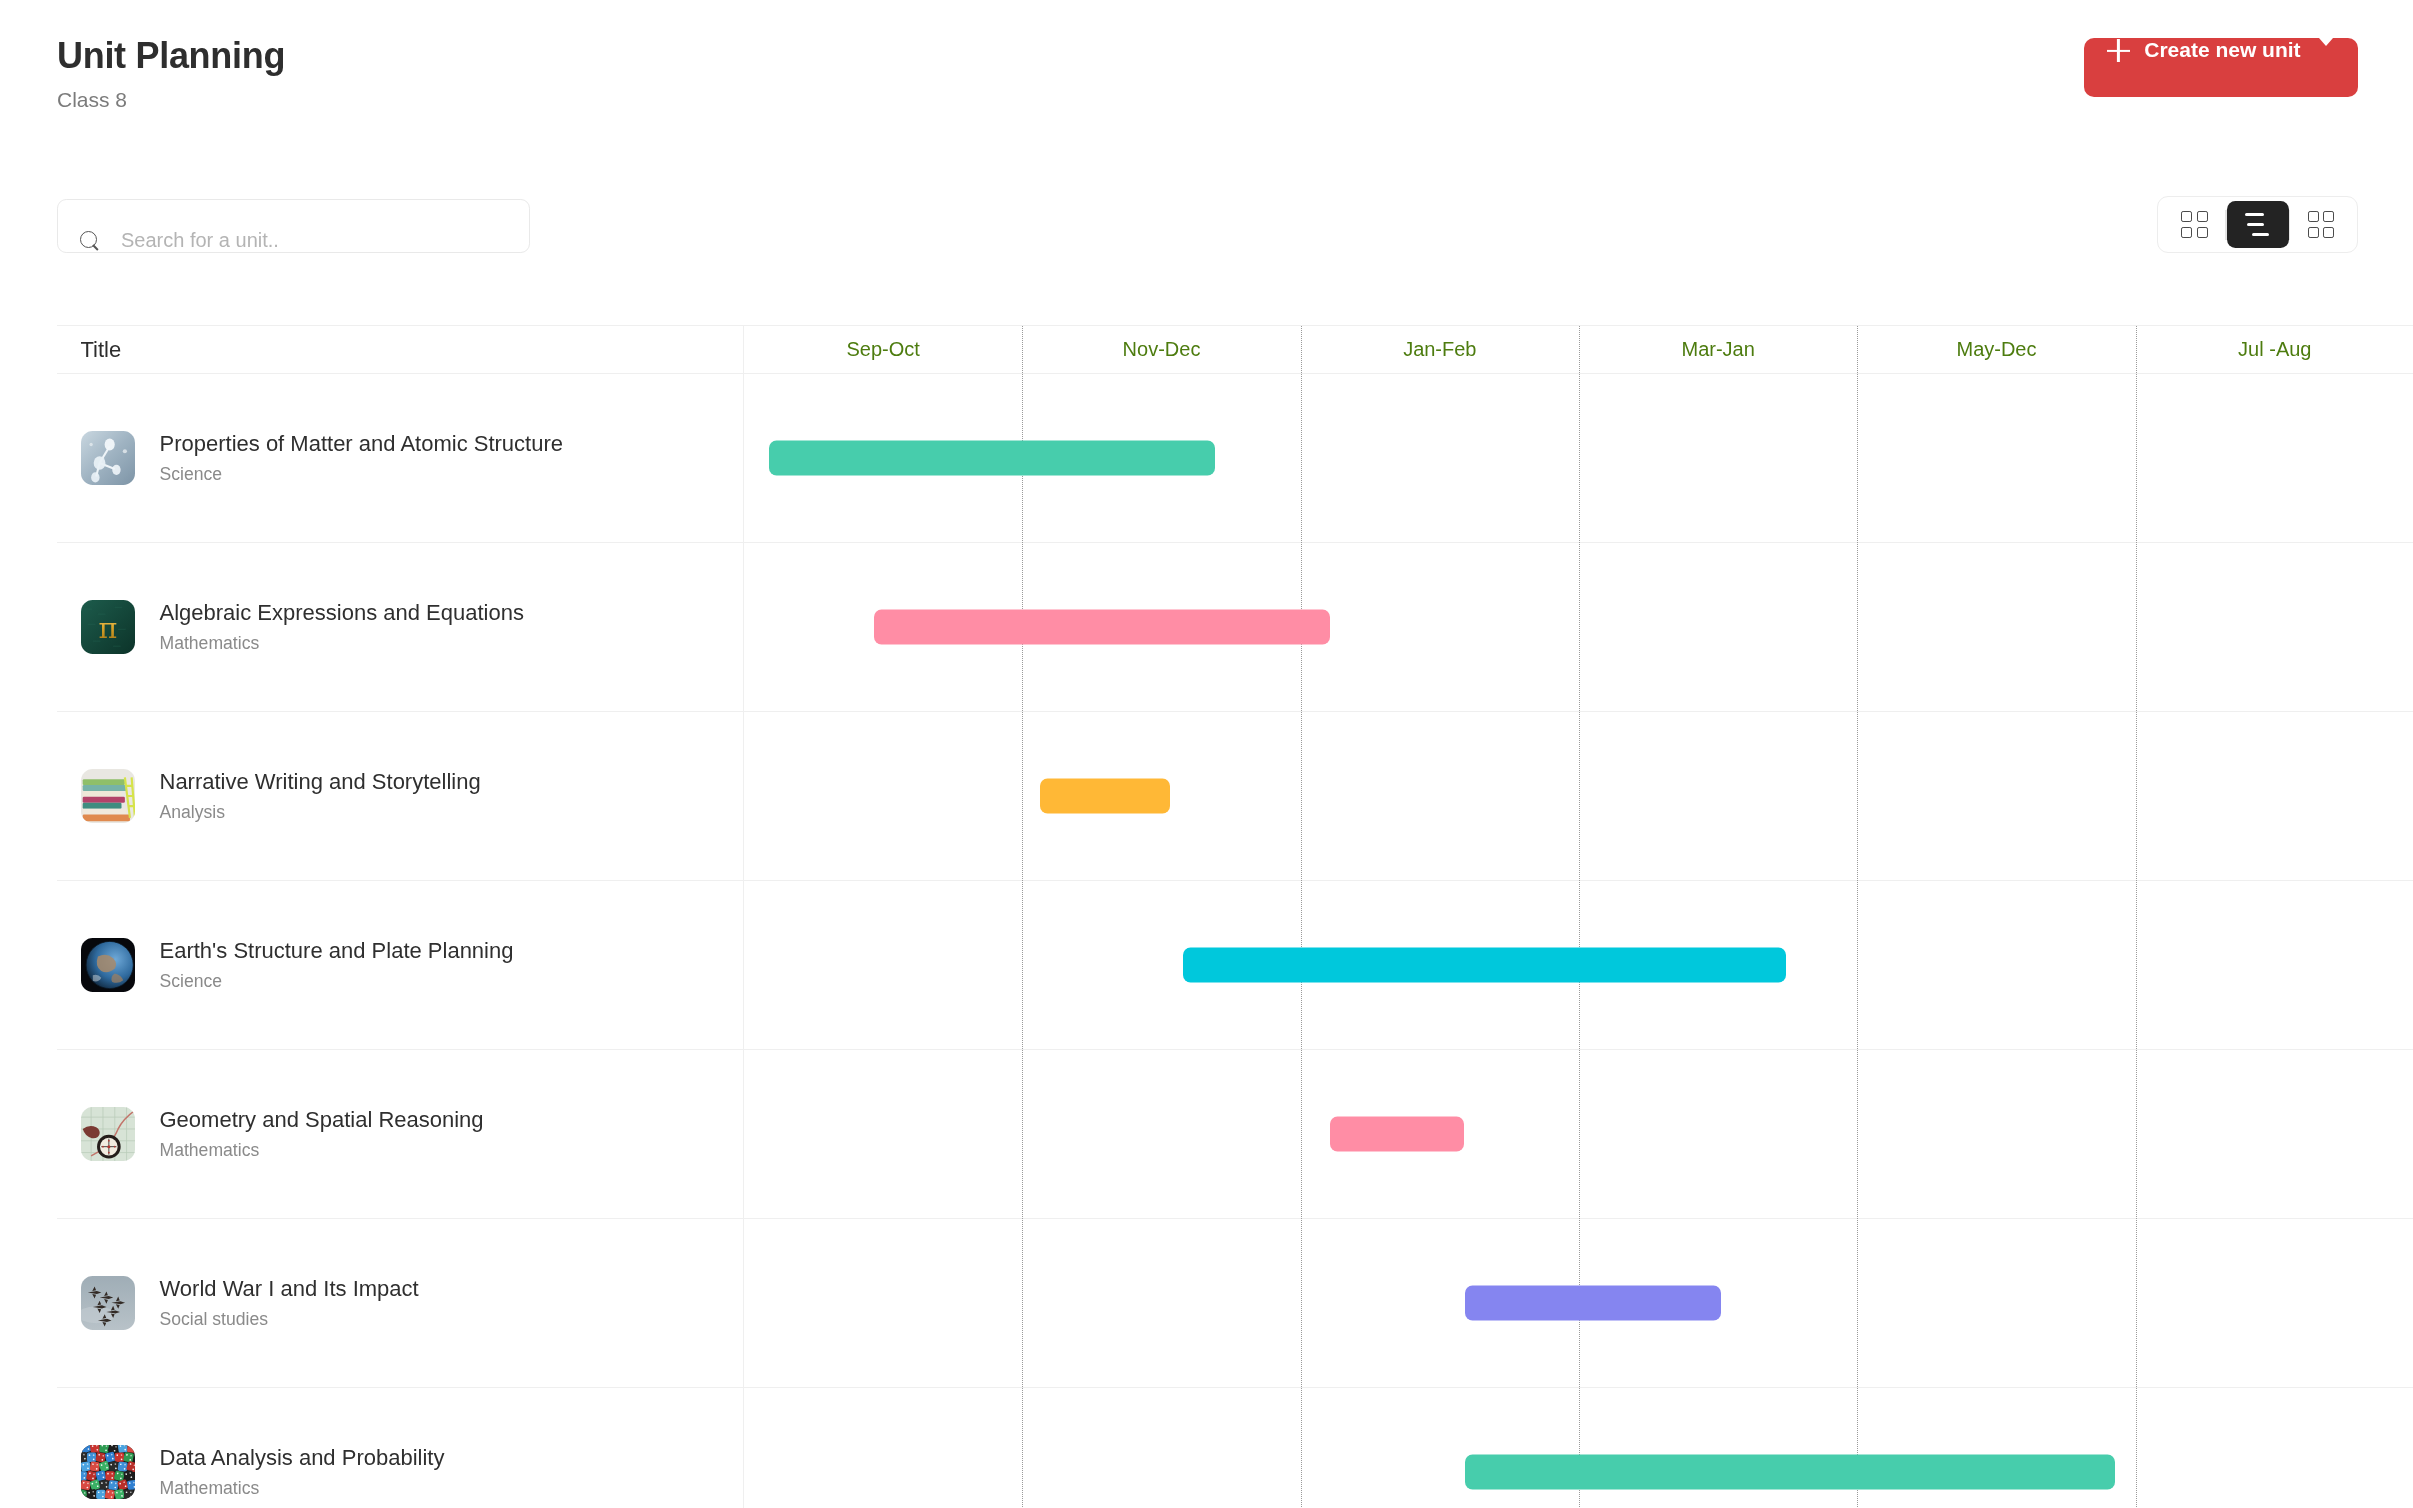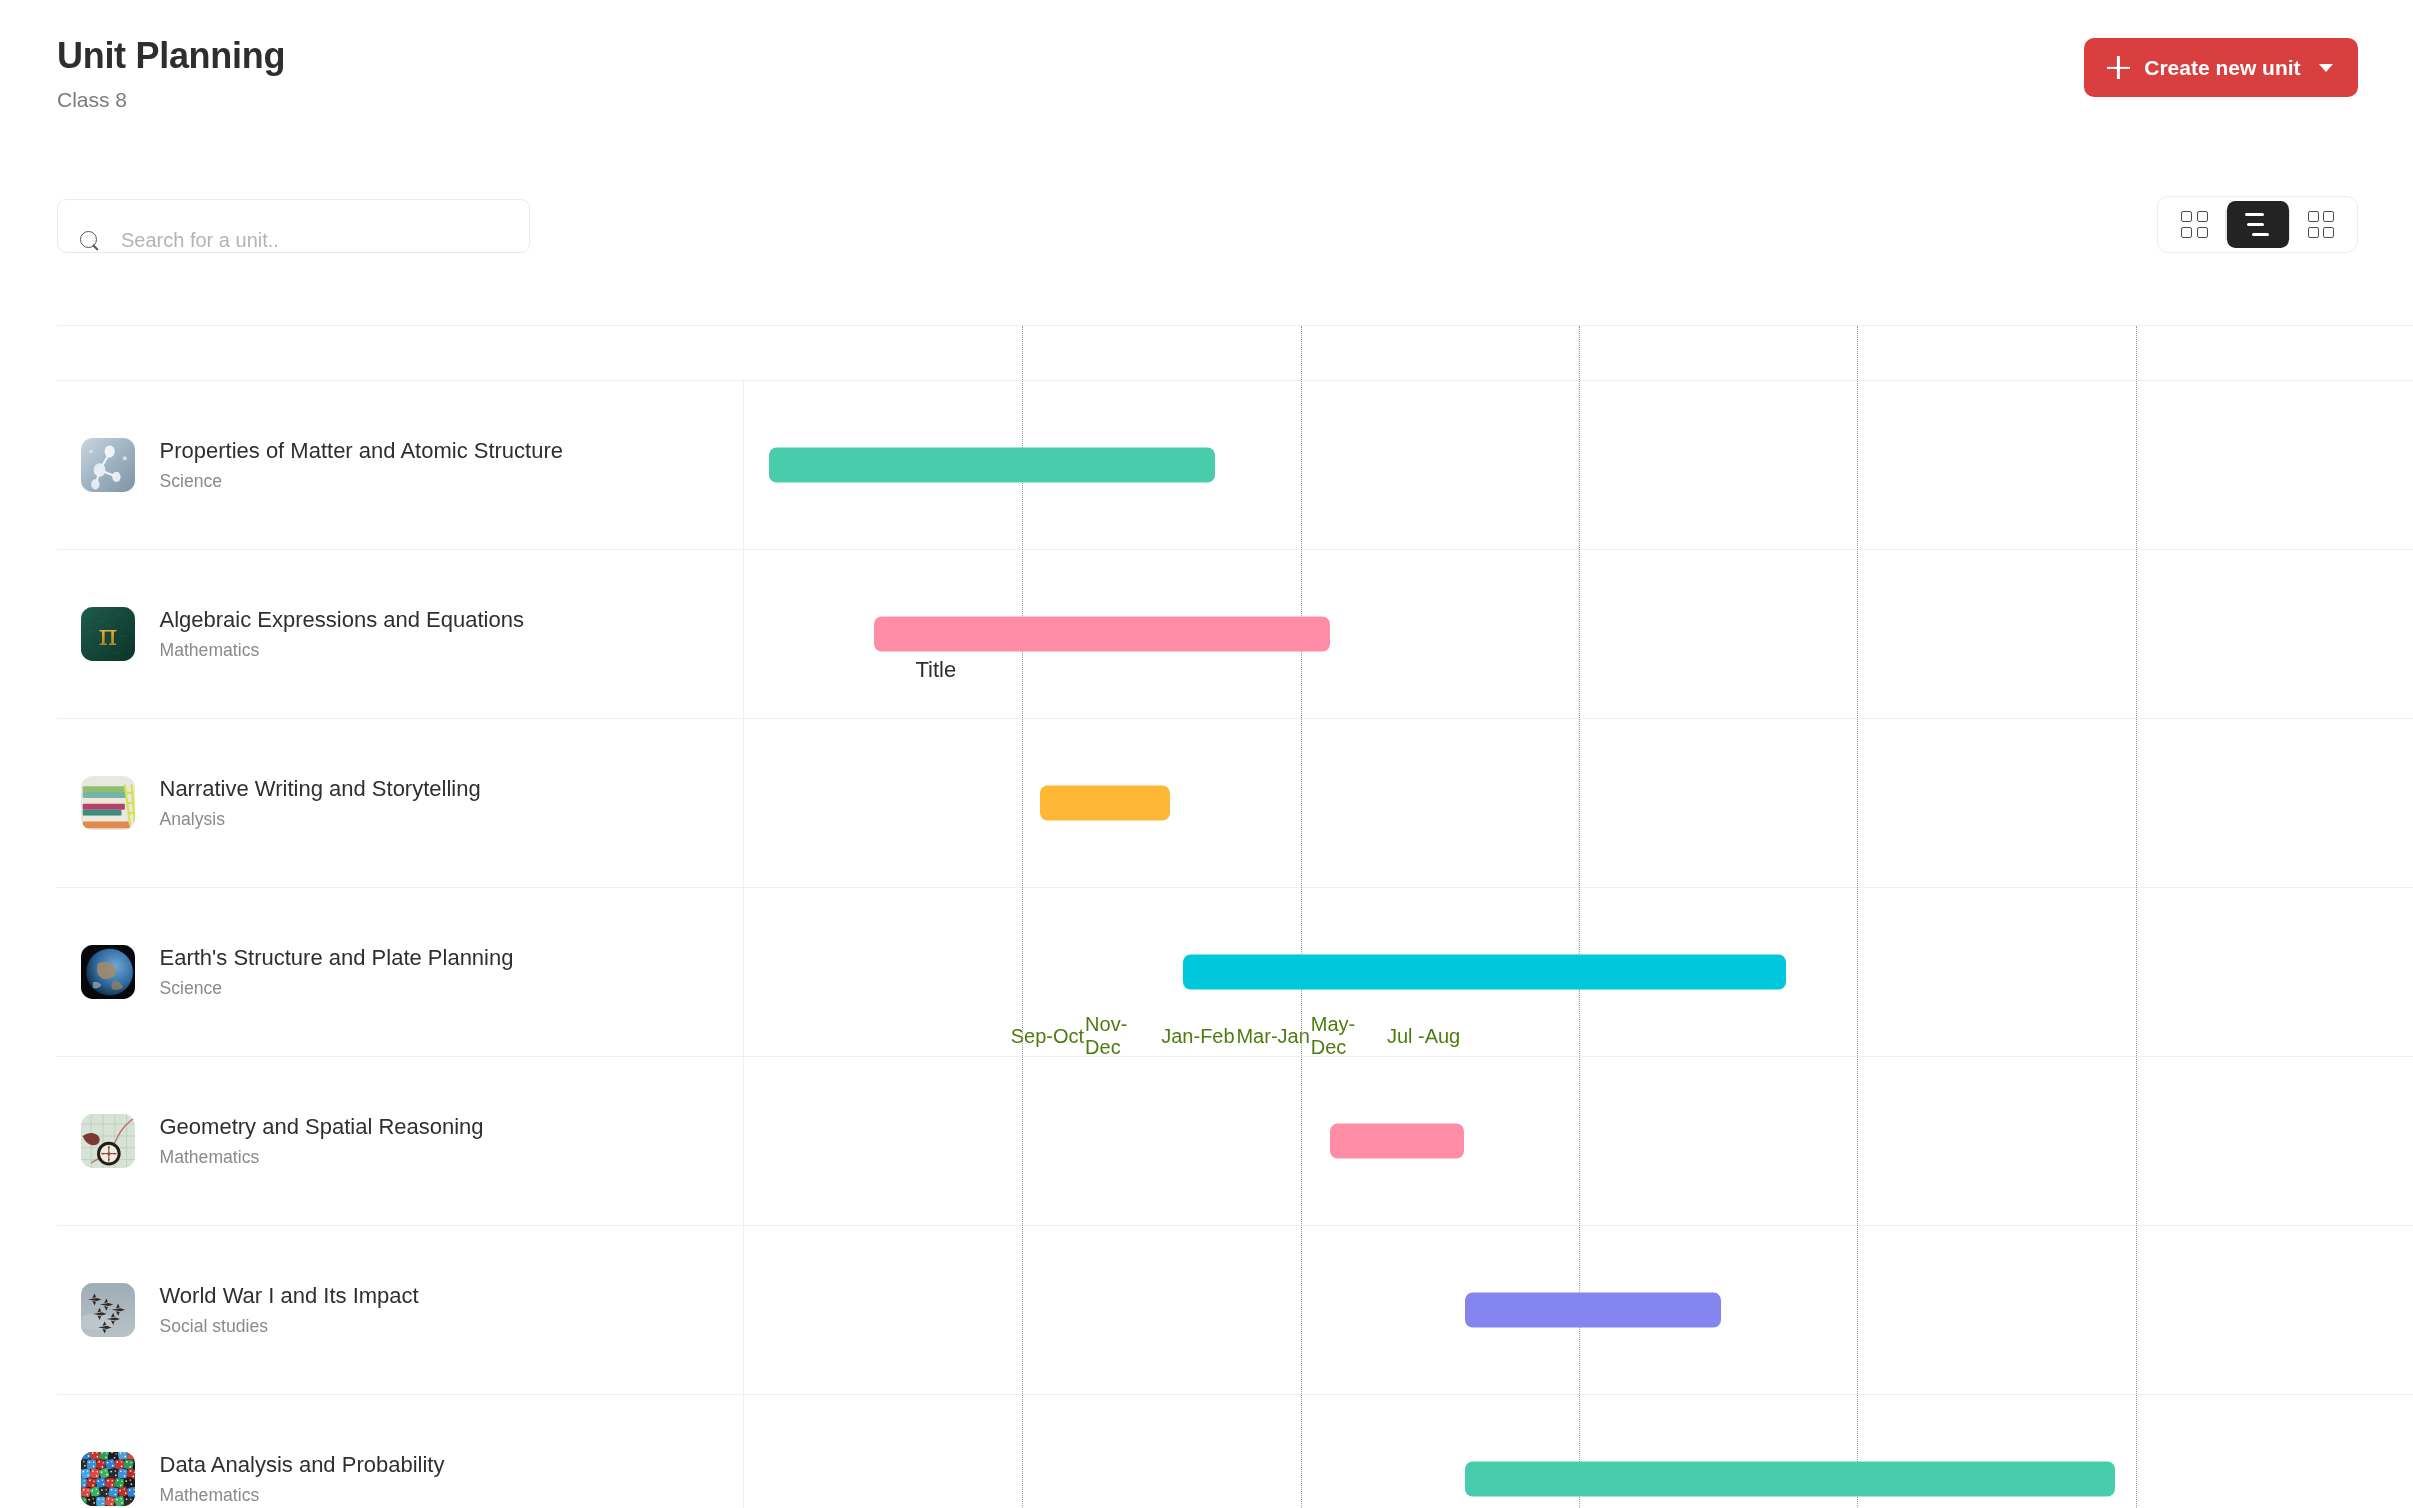--- a/index.html
+++ b/index.html
@@ -34,21 +34,21 @@
     color: #7b7b7b;
     margin-top: 10px;
     line-height: 1.2;
   }
 
   .create-btn {
     position: absolute;
     right: 55px; top: 38px;
     height: 59px;
     display: flex;
-    align-items: center;
+    align-items: flex-start;
     gap: 0px;
     background: #D93F3F;
     border-radius: 10px;
     padding: 0 25px 0 22px;
     cursor: pointer;
     border: none;
   }
   .create-btn .plus-icon {
     width: 25px; height: 25px;
     position: relative;
@@ -187,27 +187,26 @@
   .glyph-gantt i:nth-child(2) { width: 17px; margin-left: 3.4px; }
   .glyph-gantt i:nth-child(3) { width: 17px; margin-left: 8.4px; }
 
   
   .table {
     position: absolute;
     left: 57px; top: 325px;
     width: 2357px;
   }
   .thead {
-    height: 56px;
+    height: 49px;
     border-top: 1.3px solid #efefef;
     border-bottom: 1.3px solid #efefef;
     display: flex;
     align-items: center;
     position: relative;
-    flex-direction: column;
   }
   .col-title {
     width: 687px;
     flex: 0 0 687px;
     padding-left: 23.5px;
     font-size: 22px;
     color: #2e2e2e;
     font-weight: 400;
     border-right: 1.3px solid #efefef;
     height: 100%;

